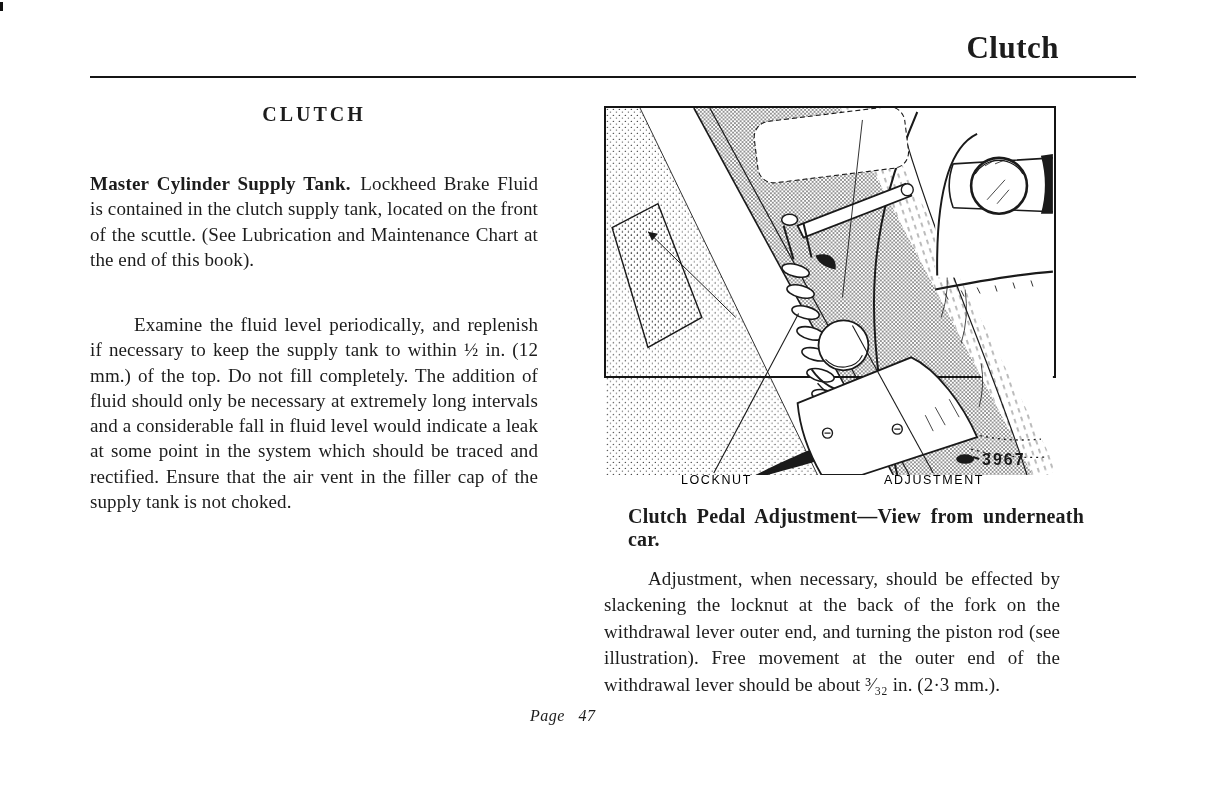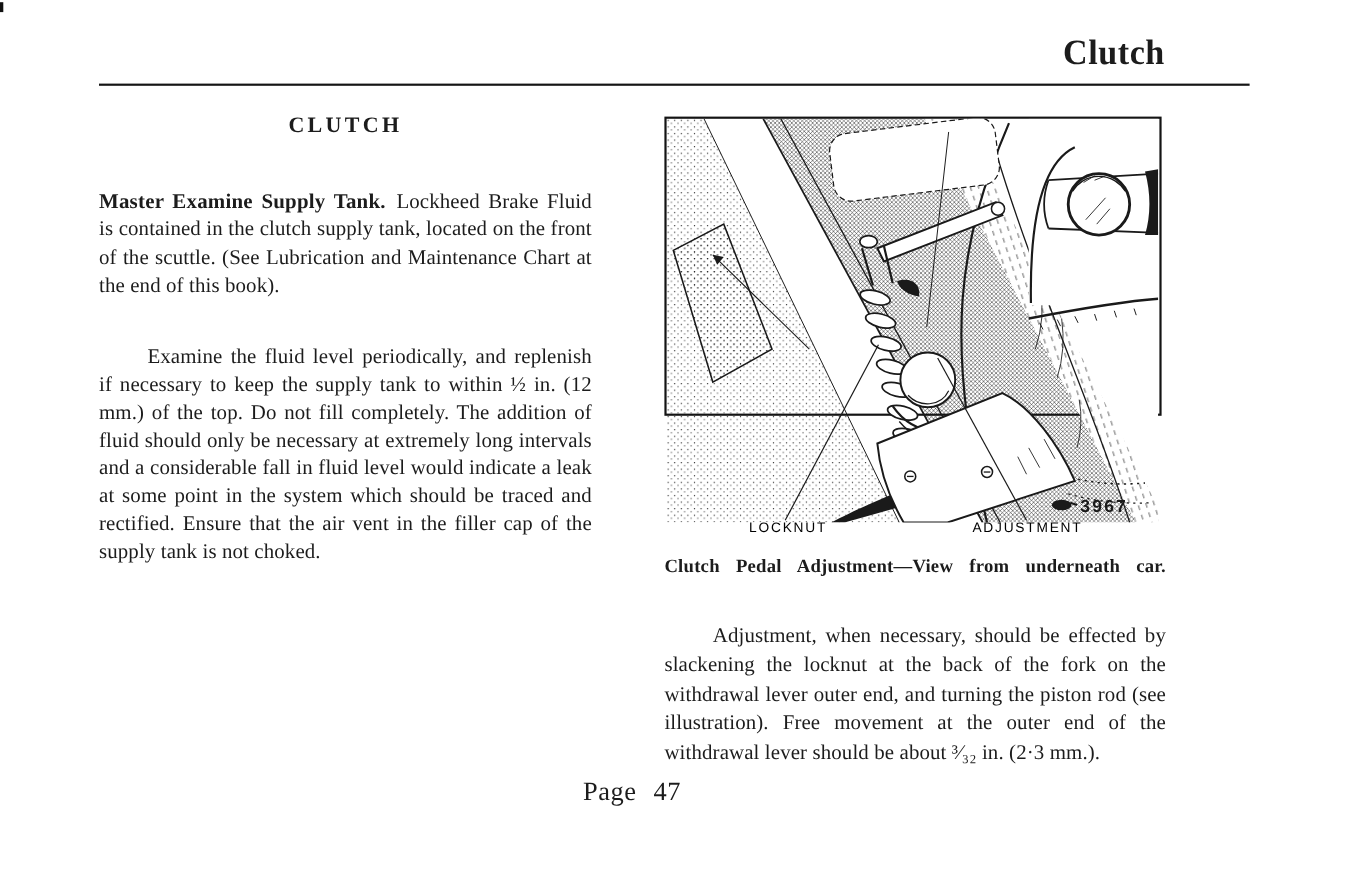--- a/index.html
+++ b/index.html
@@ -40,43 +40,43 @@
     border:2.5px solid #141414;box-sizing:border-box;background:#fff;
   }
   .fig-label{
     position:absolute;top:473px;
     font-family:"Liberation Sans","DejaVu Sans",sans-serif;
     font-size:12.5px;letter-spacing:1.6px;color:#000000;
   }
   #label-locknut{left:681px;}
   #label-adjustment{left:884px;}
   #caption{
-    top:505px;font-weight:700;font-size:17px;
-    text-align:justify;text-align-last:justify;letter-spacing:.2px;
+    top:505px;font-weight:700;font-size:20px;
+    text-align:justify;text-align-last:justify;letter-spacing:.2px;margin-left:24px;
   }
   #rp1{top:547px;line-height:26.4px;}
   .page-number{
     position:absolute;left:530px;top:707px;
-    font-size:24px;word-spacing:9px;letter-spacing:.5px;
+    font-style:italic;font-size:16px;word-spacing:9px;letter-spacing:.5px;
   }
   svg text{font-family:"Liberation Sans","DejaVu Sans",sans-serif;}
 </style>
 </head>
 <body>
 
 <div id="page">
 
   <div class="artifact"></div>
 
   <div class="header-title">Clutch</div>
   <div class="rule"></div>
 
   <div class="abs col-left section-heading">CLUTCH</div>
 
-  <p id="p1" class="abs col-left body-par"><span class="lead">Master Examine Supply Tank.</span><span>Lockheed Brake Fluid is contained in the clutch supply tank, located on the front of the scuttle. (See Lubrication and Maintenance Chart at the end of this book).</span></p>
+  <p id="p1" class="abs col-left body-par"><span class="lead">Master Cylinder Supply Tank.</span><span>Lockheed Brake Fluid is contained in the clutch supply tank, located on the front of the scuttle. (See Lubrication and Maintenance Chart at the end of this book).</span></p>
 
   <p id="p2" class="abs col-left body-par indent">Examine the fluid level periodically, and replenish if necessary to keep the supply tank to within ½ in. (12 mm.) of the top. Do not fill completely. The addition of fluid should only be necessary at extremely long intervals and a considerable fall in fluid level would indicate a leak at some point in the system which should be traced and rectified. Ensure that the air vent in the filler cap of the supply tank is not choked.</p>
 
 
   <div id="figure-frame">
     <svg width="447" height="367" viewBox="0 0 448 368">
       <defs>
         <pattern id="xh" width="3.8" height="3.8" patternUnits="userSpaceOnUse">
           <path d="M0 3.8 L3.8 0 M0 0 L3.8 3.8" stroke="#1a1a1a" stroke-width="0.45" fill="none"></path>
         </pattern>

